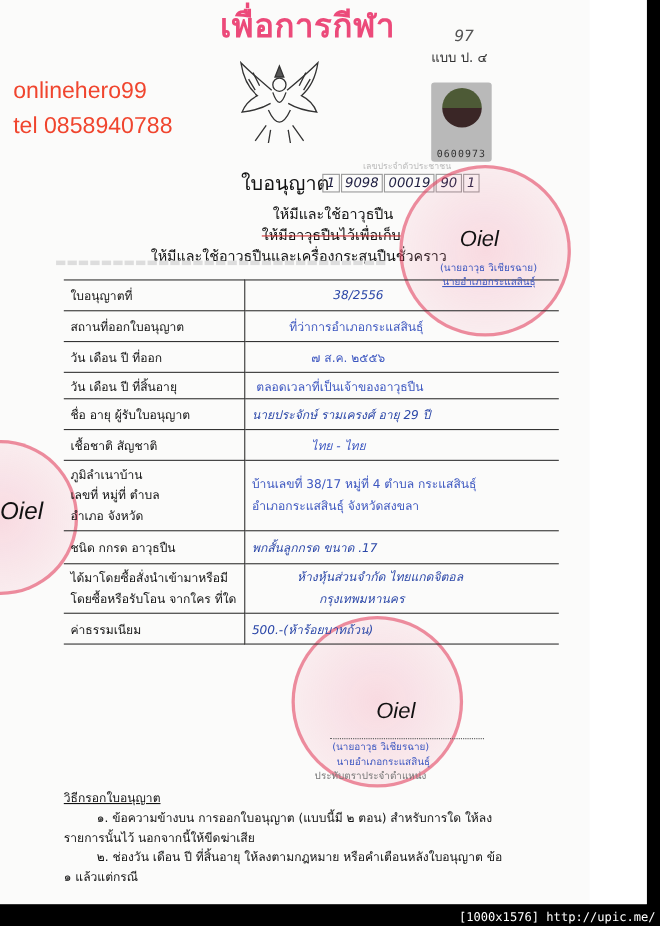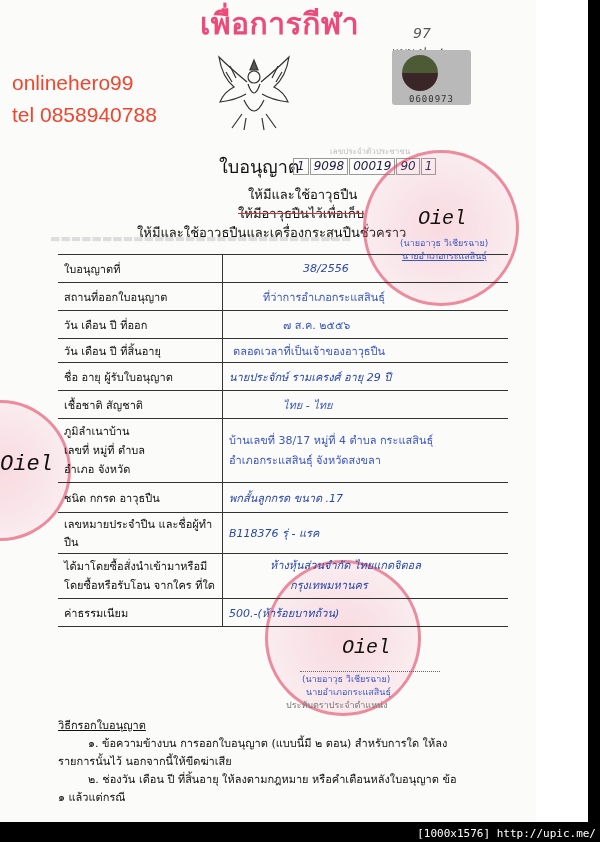--- a/index.html
+++ b/index.html
@@ -5,38 +5,38 @@
   html,body{margin:0;padding:0;}
   body{width:600px;height:842px;background:#000;position:relative;overflow:hidden;font-family:"DejaVu Sans",sans-serif;}
   .page{position:absolute;left:0;top:0;width:588px;height:822px;background:#fbfbfa;overflow:hidden;}
   .page .strip{position:absolute;left:536px;top:0;width:52px;height:822px;background:#fff;}
   .sport-title{position:absolute;left:200px;top:0px;font-size:30px;color:#ec4a7a;font-weight:bold;letter-spacing:0.5px;}
   .wm{position:absolute;left:12px;font-size:21px;color:#f0452e;font-family:"Liberation Sans",sans-serif;}
   .wm.l1{top:71px;} .wm.l2{top:103px;}
   .garuda{position:absolute;left:214px;top:52px;width:80px;width:80px;height:82px;}
   .handnum{position:absolute;left:413px;top:25px;font-size:14px;color:#555;font-style:italic;}
   .formno{position:absolute;left:392px;top:42px;font-size:12px;color:#333;}
-  .holo{position:absolute;left:392px;top:50px;width:55px;height:55px;background:#b9b9b9;border-radius:3px;padding-left:24px;}
+  .holo{position:absolute;left:392px;top:75px;width:55px;height:72px;background:#b9b9b9;border-radius:3px;}
   .holo .dot{position:absolute;left:10px;top:5px;width:36px;height:36px;border-radius:50%;background:linear-gradient(#4d5a36 50%,#3a2626 50%);}
   .holo .num{position:absolute;left:0;right:0;bottom:1px;text-align:center;font-size:9px;color:#333;letter-spacing:1px;font-family:"DejaVu Sans Mono",monospace;}
   .subtle{position:absolute;color:#bbb;font-size:8px;text-align:center;}
   .lic-label{position:absolute;left:219px;top:152px;font-size:18px;color:#111;}
   .id-boxes{position:absolute;left:293px;top:158px;display:flex;}
   .id-boxes span{display:inline-block;border:1px solid #999;height:15px;line-height:15px;font-size:12px;color:#224;font-style:italic;padding:0 3px;margin-right:1px;}
   .h{position:absolute;font-size:13px;color:#111;white-space:nowrap;}
   .h1{left:248px;top:184px;} .h2{left:238px;top:203px;} .h3{left:137px;top:222px;}
   .h2 .strike{text-decoration:line-through;text-decoration-color:#c33;}
   .faint{position:absolute;left:50px;font-size:11px;color:#ddd;white-space:nowrap;}
   table.lic{position:absolute;left:58px;top:254px;width:450px;border-collapse:collapse;font-size:11px;}
   table.lic td{border-top:1px solid #333;border-bottom:1px solid #333;padding:2px 6px;vertical-align:middle;color:#111;}
   table.lic td.k{width:152px;border-right:1px solid #333;}
   table.lic td.v{color:#2b47a8;font-style:italic;font-size:11px;}
   table.lic td.v.print{font-style:normal;color:#3d57c0;}
   .seal{position:absolute;border-radius:50%;border:3px solid rgba(226,60,90,0.55);background:radial-gradient(circle,rgba(240,120,150,0.25),rgba(240,120,150,0.05));}
-  .sig{position:absolute;font-family:Liberation Mono, monospace;font-style:italic;color:#111;}
+  .sig{position:absolute;font-family:Liberation Sans, sans-serif;font-style:italic;color:#111;}
   .officer{position:absolute;color:#3d57c0;font-size:9px;white-space:nowrap;}
   .inst-title{position:absolute;left:58px;top:716px;font-size:11px;text-decoration:underline;color:#111;}
   .inst{position:absolute;left:58px;width:400px;font-size:11px;color:#111;line-height:18px;}
   .footer{position:absolute;right:4px;bottom:2px;color:#fff;font-size:11px;font-family:"DejaVu Sans Mono",monospace;}
 </style>
 </head>
 <body>
 
 <div class="page">
   <div class="strip"></div>
@@ -119,24 +119,20 @@
       </td>
       <td class="v print" style="line-height:20px;">
         <div>บ้านเลขที่ 38/17 หมู่ที่ 4 ตำบล กระแสสินธุ์</div>
         <div>อำเภอกระแสสินธุ์ จังหวัดสงขลา</div>
       </td>
     </tr>
     <tr style="height:30px;">
       <td class="k">ชนิด กกรด อาวุธปืน</td>
       <td class="v">พกสั้นลูกกรด ขนาด .17</td>
     </tr>
-    <tr style="height:30px;">
-      <td class="k">เลขหมายประจำปืน และชื่อผู้ทำปืน</td>
-      <td class="v">B118376 รุ่ - แรค</td>
-    </tr>
     <tr style="height:44px;">
       <td class="k" style="line-height:19px;">
         <div>ได้มาโดยซื้อสั่งนำเข้ามาหรือมี</div>
         <div>โดยซื้อหรือรับโอน จากใคร ที่ใด</div>
       </td>
       <td class="v" style="line-height:20px;padding-left:47px;">
         <div>ห้างหุ้นส่วนจำกัด ไทยแกดจิตอล</div>
         <div style="padding-left:20px;">กรุงเทพมหานคร</div>
       </td>
     </tr>

